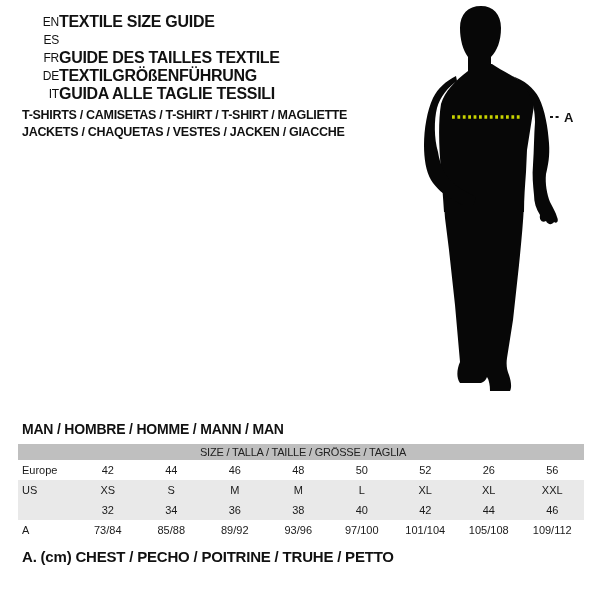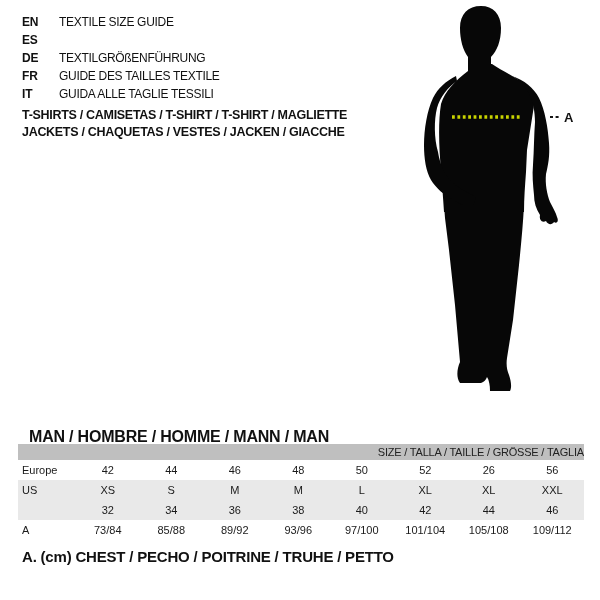--- a/index.html
+++ b/index.html
@@ -10,23 +10,23 @@
     color: #111;
     position: relative;
     overflow: hidden;
   }
   .page { position: absolute; inset: 0; width: 600px; height: 600px; }
 
   
   .langs { position: absolute; left: 22px; top: 13px; }
   .lang-row { display: flex; height: 18px; line-height: 18px; }
   .lang-code {
-    width: 37px; font-size: 12px; font-weight: bold; letter-spacing: -0.2px;
+    width: 37px; font-size: 12px; font-weight: normal; letter-spacing: -0.2px; text-align: right;
   }
-  .lang-text { font-size: 12px; font-weight: normal; letter-spacing: -0.3px; white-space: nowrap; }
+  .lang-text { font-size: 16px; font-weight: bold; letter-spacing: -0.3px; white-space: nowrap; }
 
   
   .cats { position: absolute; left: 22px; top: 107px; }
   .cat-line {
     font-size: 12.5px; font-weight: bold; letter-spacing: -0.3px;
     height: 17px; line-height: 17px; white-space: nowrap;
   }
 
   
   .figure { position: absolute; left: 400px; top: 0; width: 200px; height: 400px; }
@@ -37,34 +37,34 @@
   }
   .callout-line {
     stroke: #141414; stroke-width: 2; stroke-dasharray: 3 2.6; fill: none;
   }
   .measure-label {
     font-family: "Liberation Sans", sans-serif; font-size: 13px; font-weight: 600; fill: #111;
   }
 
   
   .man-heading {
-    position: absolute; left: 22px; top: 421px; margin: 7px;
-    font-size: 16px; font-weight: bold; letter-spacing: -0.2px; white-space: nowrap;
+    position: absolute; left: 22px; top: 421px; margin: 0;
+    font-size: 14px; font-weight: bold; letter-spacing: -0.2px; white-space: nowrap;
   }
 
   
   .size-table {
     position: absolute; left: 18px; top: 444px; width: 566px;
     border-collapse: collapse; table-layout: fixed;
     font-size: 11px; color: #1a1a1a;
   }
   .size-table col.c-label { width: 58px; }
   .size-table th {
     background: var(--header-bg, #bfbfbf);
-    height: 16px; font-weight: normal; text-align: right;
+    height: 16px; font-weight: normal; text-align: center;
     padding: 0 0 0 4px; letter-spacing: -0.2px; color: #222; white-space: nowrap;
   }
   .size-table td {
     height: 20px; padding: 0; text-align: center; white-space: nowrap;
     font-weight: normal;
   }
   .size-table td.row-label { text-align: left; padding-left: 4px; }
   .size-table tr.shaded td { background: var(--shaded-bg, #e9e9e9); margin-top: 24px; }
 
   
@@ -82,27 +82,27 @@
   <div class="lang-row">
     <span class="lang-code">EN</span>
     <span class="lang-text">TEXTILE SIZE GUIDE</span>
   </div>
 
   <div class="lang-row">
     <span class="lang-code">ES</span>
   </div>
 
   <div class="lang-row">
-    <span class="lang-code">DE</span>
-    <span class="lang-text">TEXTILGRÖßENFÜHRUNG</span>
+    <span class="lang-code">FR</span>
+    <span class="lang-text">GUIDE DES TAILLES TEXTILE</span>
   </div>
 
   <div class="lang-row">
-    <span class="lang-code">FR</span>
-    <span class="lang-text">GUIDE DES TAILLES TEXTILE</span>
+    <span class="lang-code">DE</span>
+    <span class="lang-text">TEXTILGRÖßENFÜHRUNG</span>
   </div>
 
   <div class="lang-row">
     <span class="lang-code">IT</span>
     <span class="lang-text">GUIDA ALLE TAGLIE TESSILI</span>
   </div>
 </section>
 
   <section class="cats">
   <div class="cat-line">T-SHIRTS / CAMISETAS / T-SHIRT / T-SHIRT / MAGLIETTE</div>

